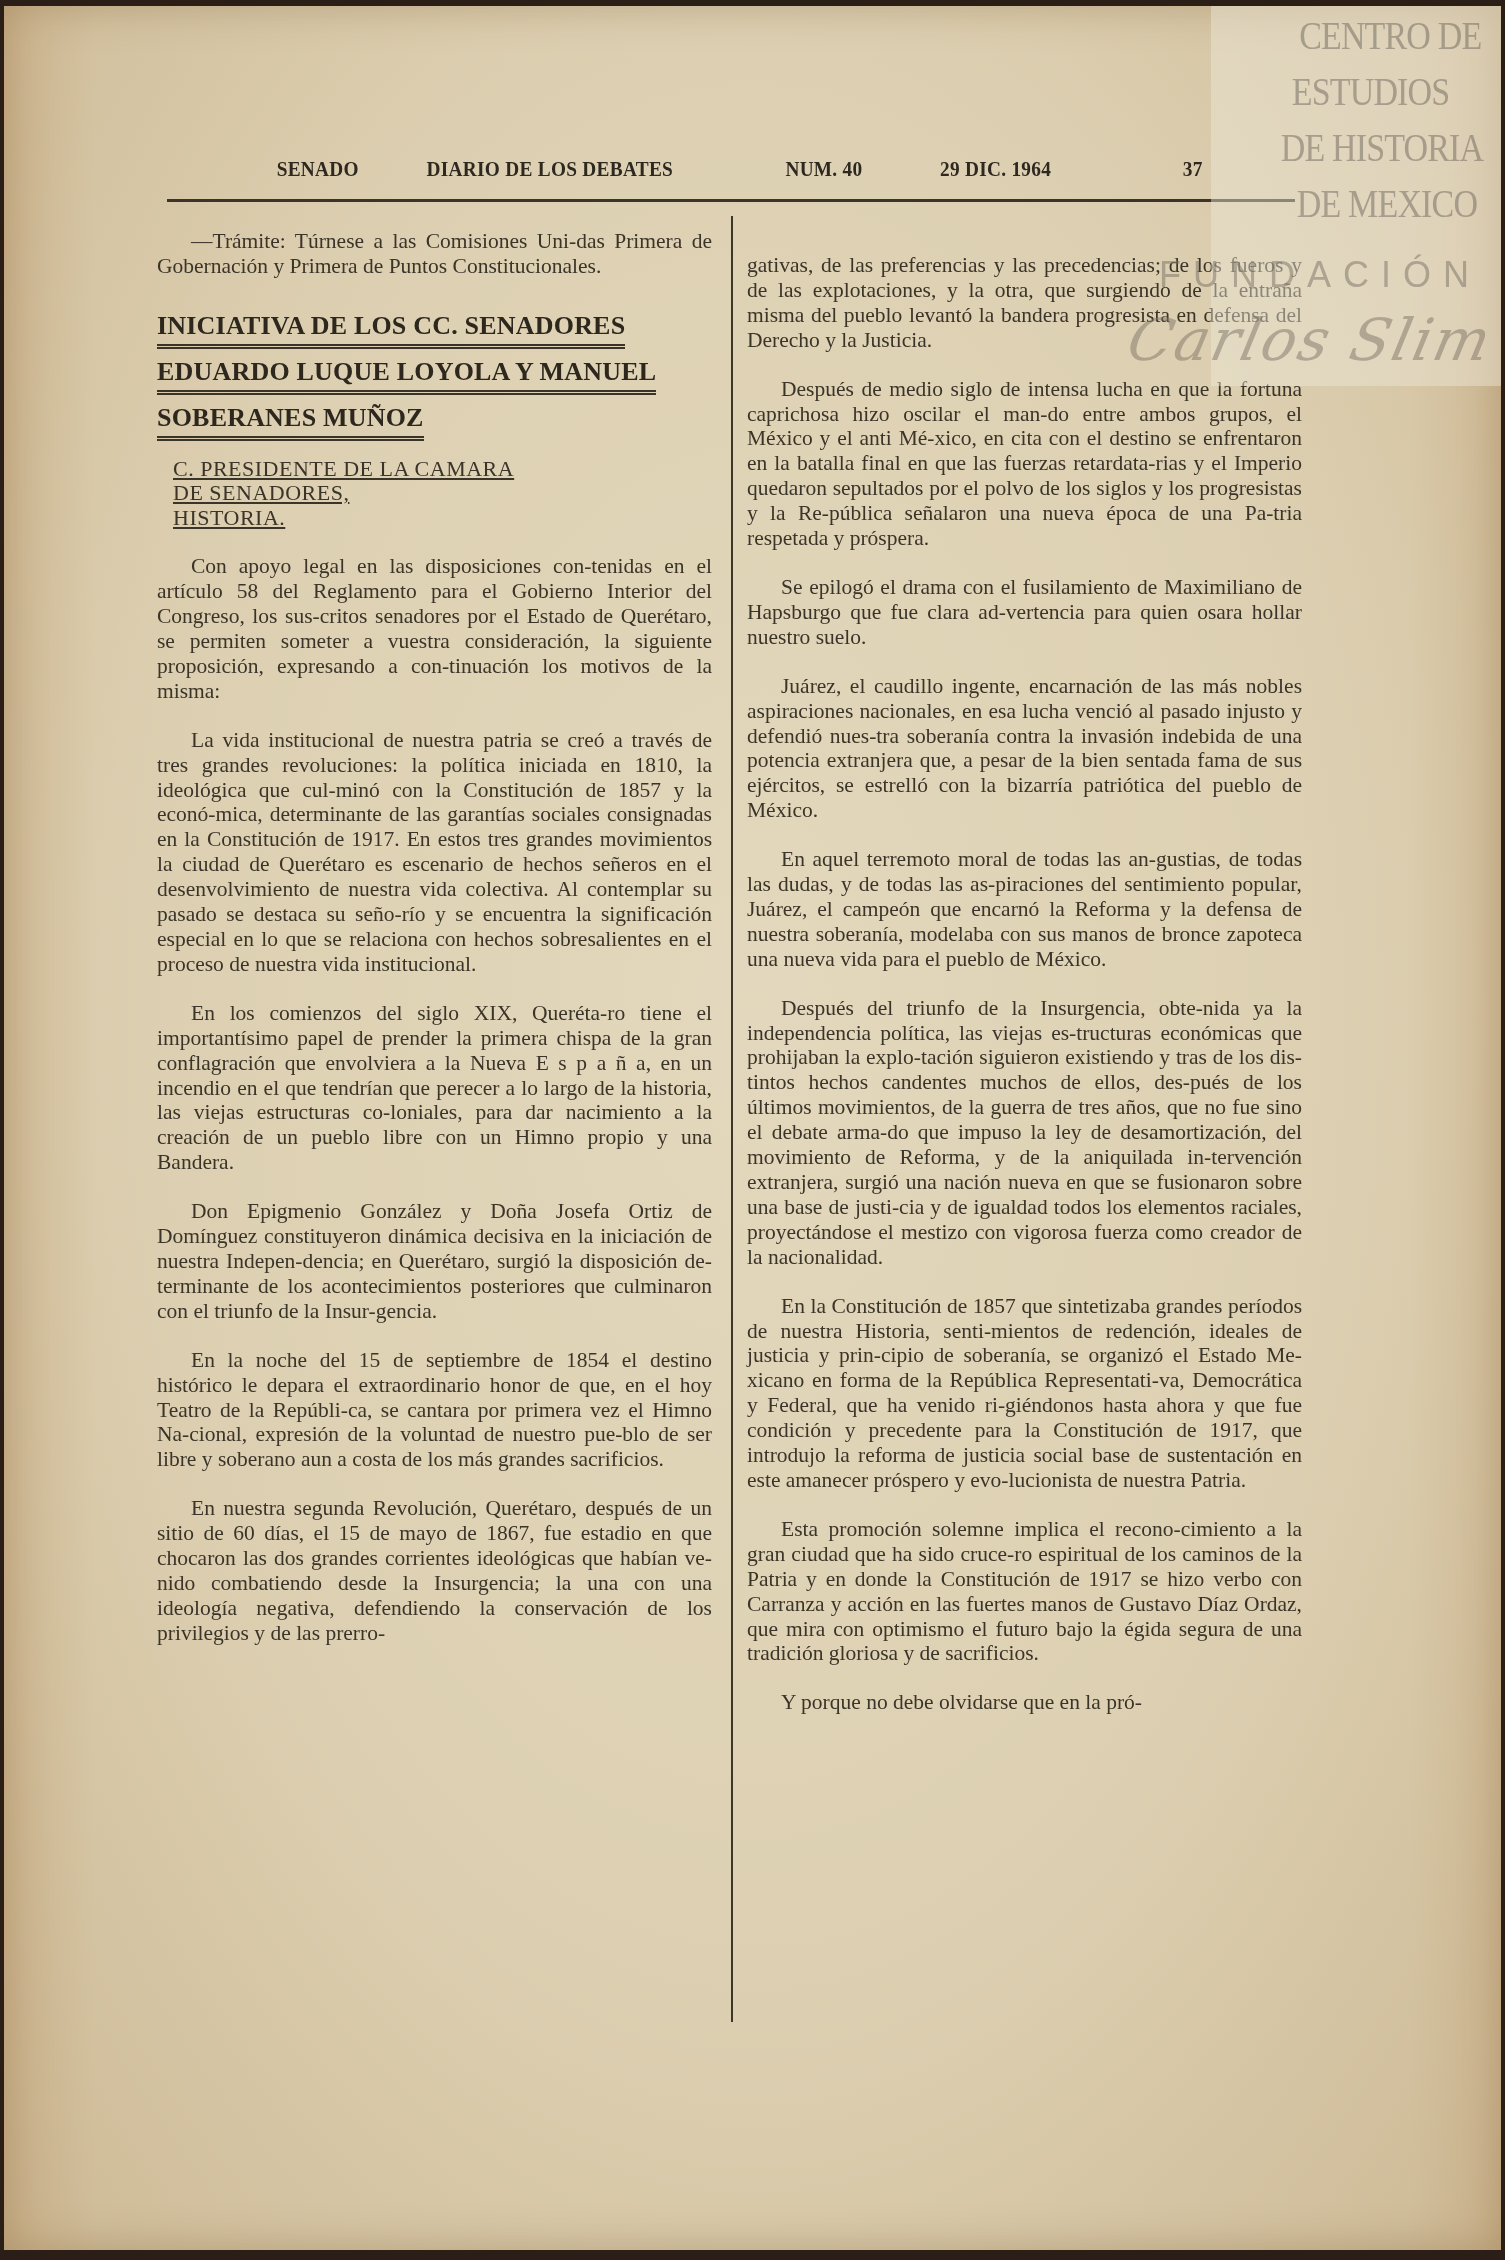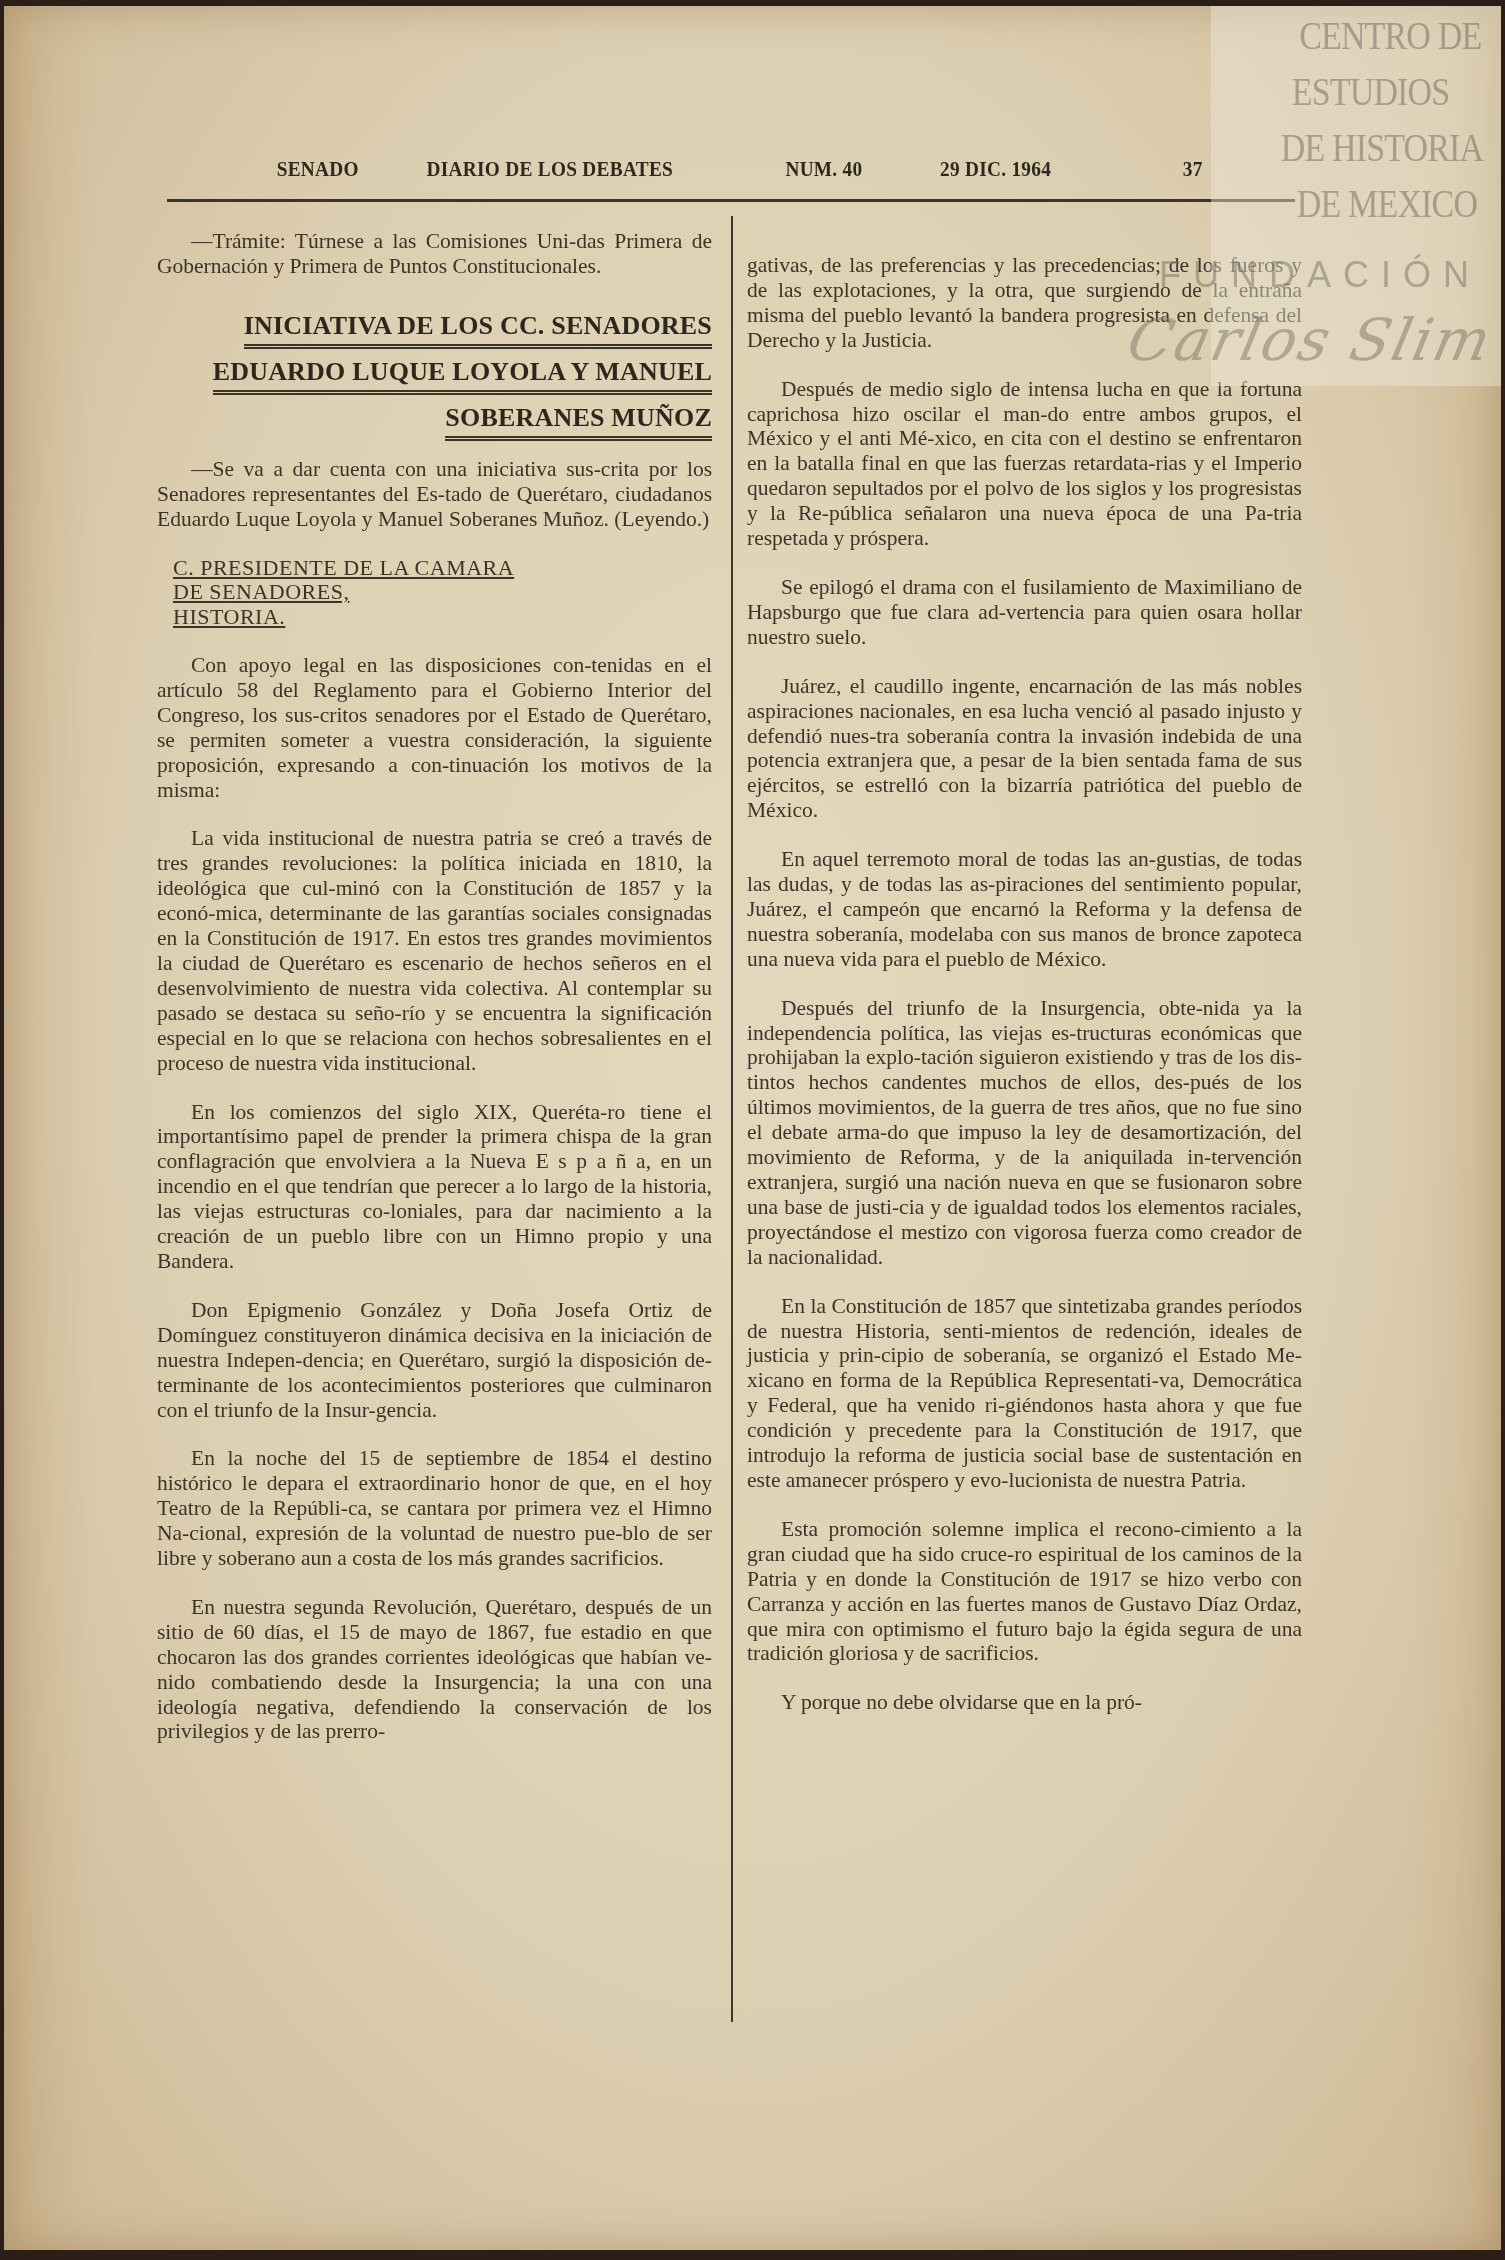--- a/index.html
+++ b/index.html
@@ -93,21 +93,21 @@
       text-indent: 34px;
     }
     .column p.no-indent { text-indent: 0; margin-top: 24px; }
     .column p.flush { margin-bottom: 0; }
 
     .section-title {
       margin: 17px 0 16px 0;
       font-weight: bold;
       font-size: 26px;
       line-height: 46px;
-      text-align: right;
+      text-align: left;
       color: #2d271e;
       letter-spacing: 0.2px;
     }
     .section-title span {
       display: inline-block;
       border-bottom: 2.5px solid #3a3328;
       line-height: 34px;
       padding-bottom: 1px;
     }
     .title-line { display: block; }
@@ -195,21 +195,20 @@
 
   <div class="column col-left">
     <p>—Trámite: Túrnese a las Comisiones Uni-das Primera de Gobernación y Primera de Puntos Constitucionales.</p>
 
     <div class="section-title">
       <span class="title-line"><span>INICIATIVA DE LOS CC. SENADORES</span></span>
       <span class="title-line"><span>EDUARDO LUQUE LOYOLA Y MANUEL</span></span>
       <span class="title-line"><span>SOBERANES MUÑOZ</span></span>
     </div>
 
-    <p>—Se va a dar cuenta con una iniciativa sus-crita por los Senadores representantes del Es-tado de Querétaro, ciudadanos Eduardo Luque Loyola y Manuel Soberanes Muñoz. (Leyendo.)</p>
 
     <div class="salutation">
       <div>C. PRESIDENTE DE LA CAMARA</div>
       <div>DE SENADORES,</div>
       <div>HISTORIA.</div>
     </div>
 
     <p>Con apoyo legal en las disposiciones con-tenidas en el artículo 58 del Reglamento para el Gobierno Interior del Congreso, los sus-critos senadores por el Estado de Querétaro, se permiten someter a vuestra consideración, la siguiente proposición, expresando a con-tinuación los motivos de la misma:</p>
     <p>La vida institucional de nuestra patria se creó a través de tres grandes revoluciones: la política iniciada en 1810, la ideológica que cul-minó con la Constitución de 1857 y la econó-mica, determinante de las garantías sociales consignadas en la Constitución de 1917. En estos tres grandes movimientos la ciudad de Querétaro es escenario de hechos señeros en el desenvolvimiento de nuestra vida colectiva. Al contemplar su pasado se destaca su seño-río y se encuentra la significación especial en lo que se relaciona con hechos sobresalientes en el proceso de nuestra vida institucional.</p>
     <p>En los comienzos del siglo XIX, Queréta-ro tiene el importantísimo papel de prender la primera chispa de la gran conflagración que envolviera a la Nueva E s p a ñ a, en un incendio en el que tendrían que perecer a lo largo de la historia, las viejas estructuras co-loniales, para dar nacimiento a la creación de un pueblo libre con un Himno propio y una Bandera.</p>

